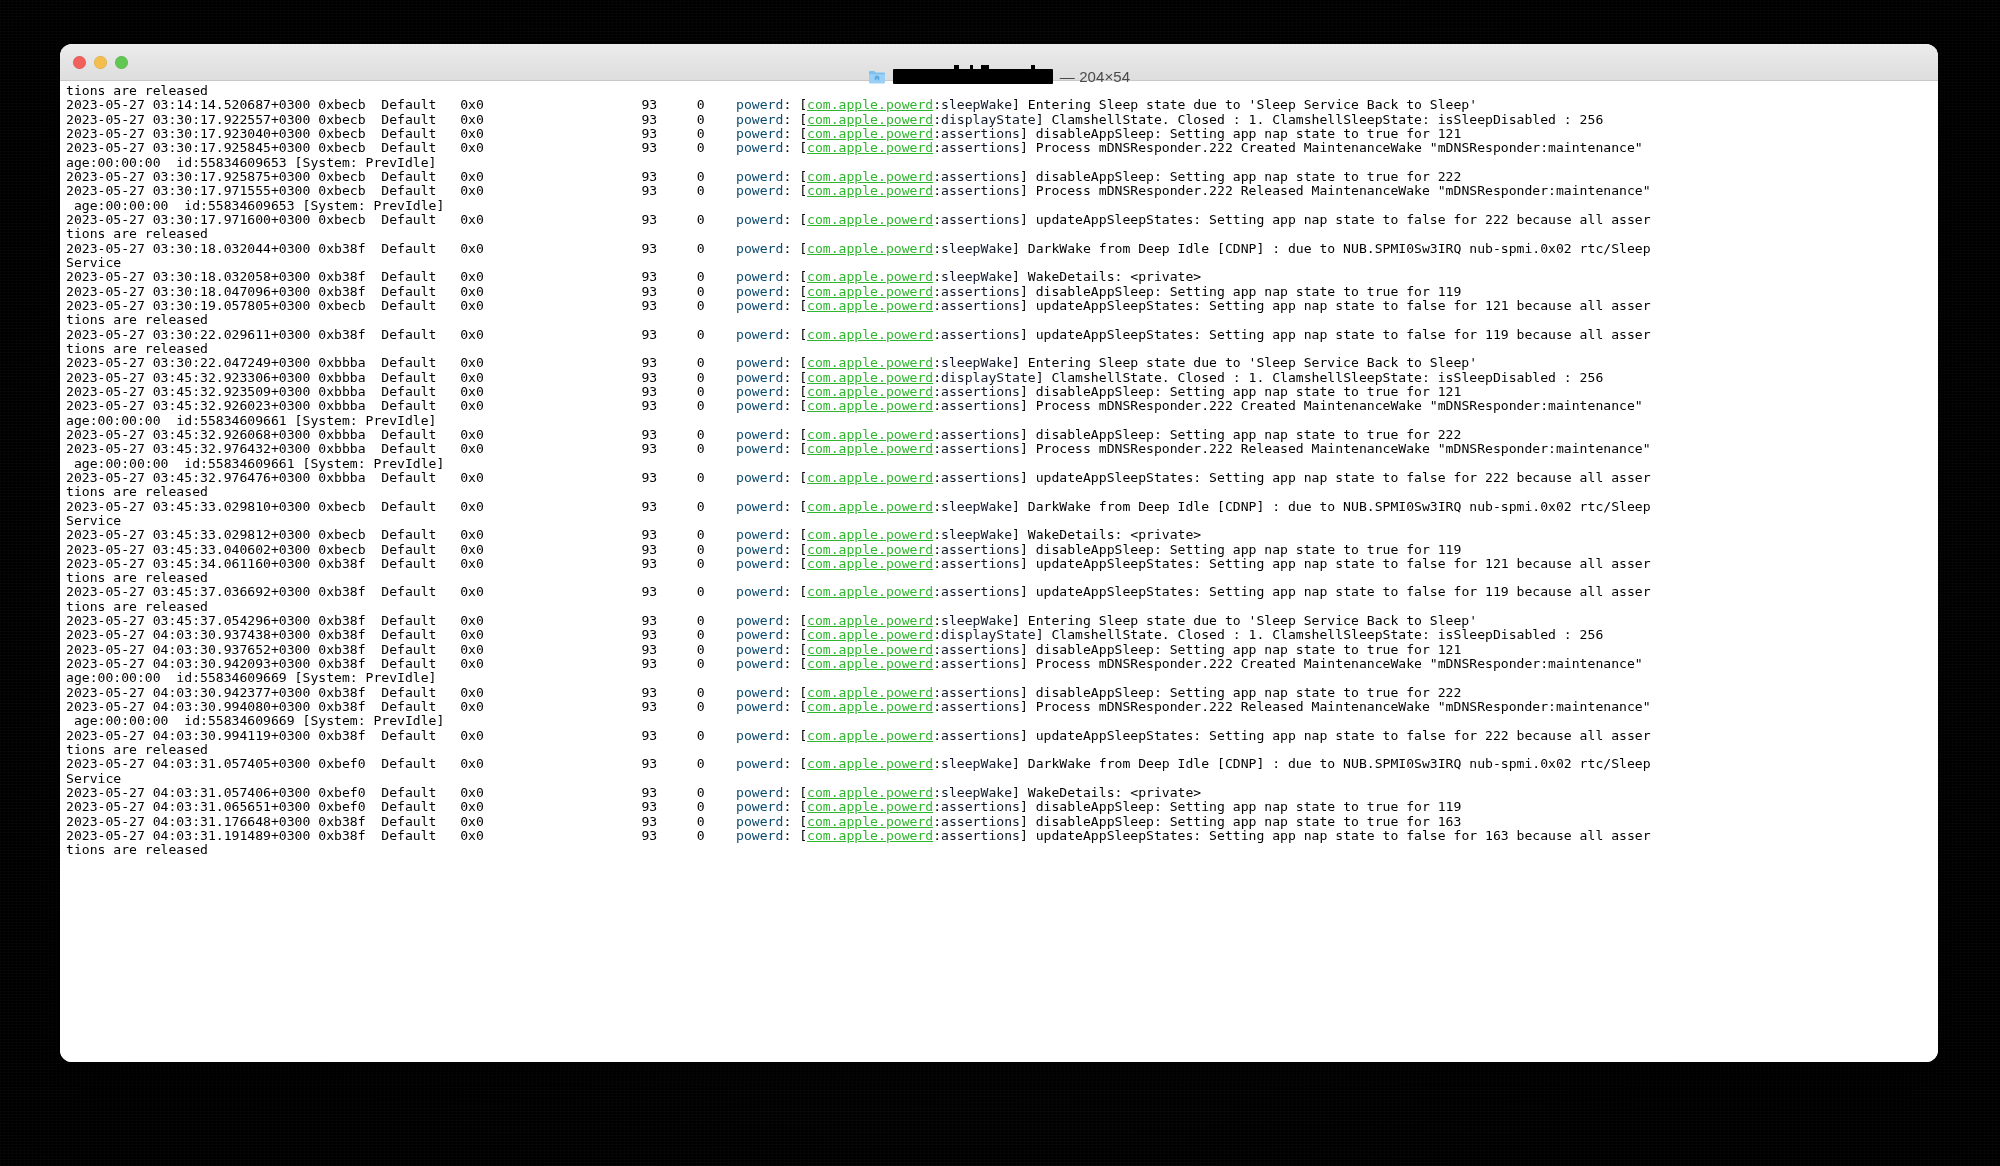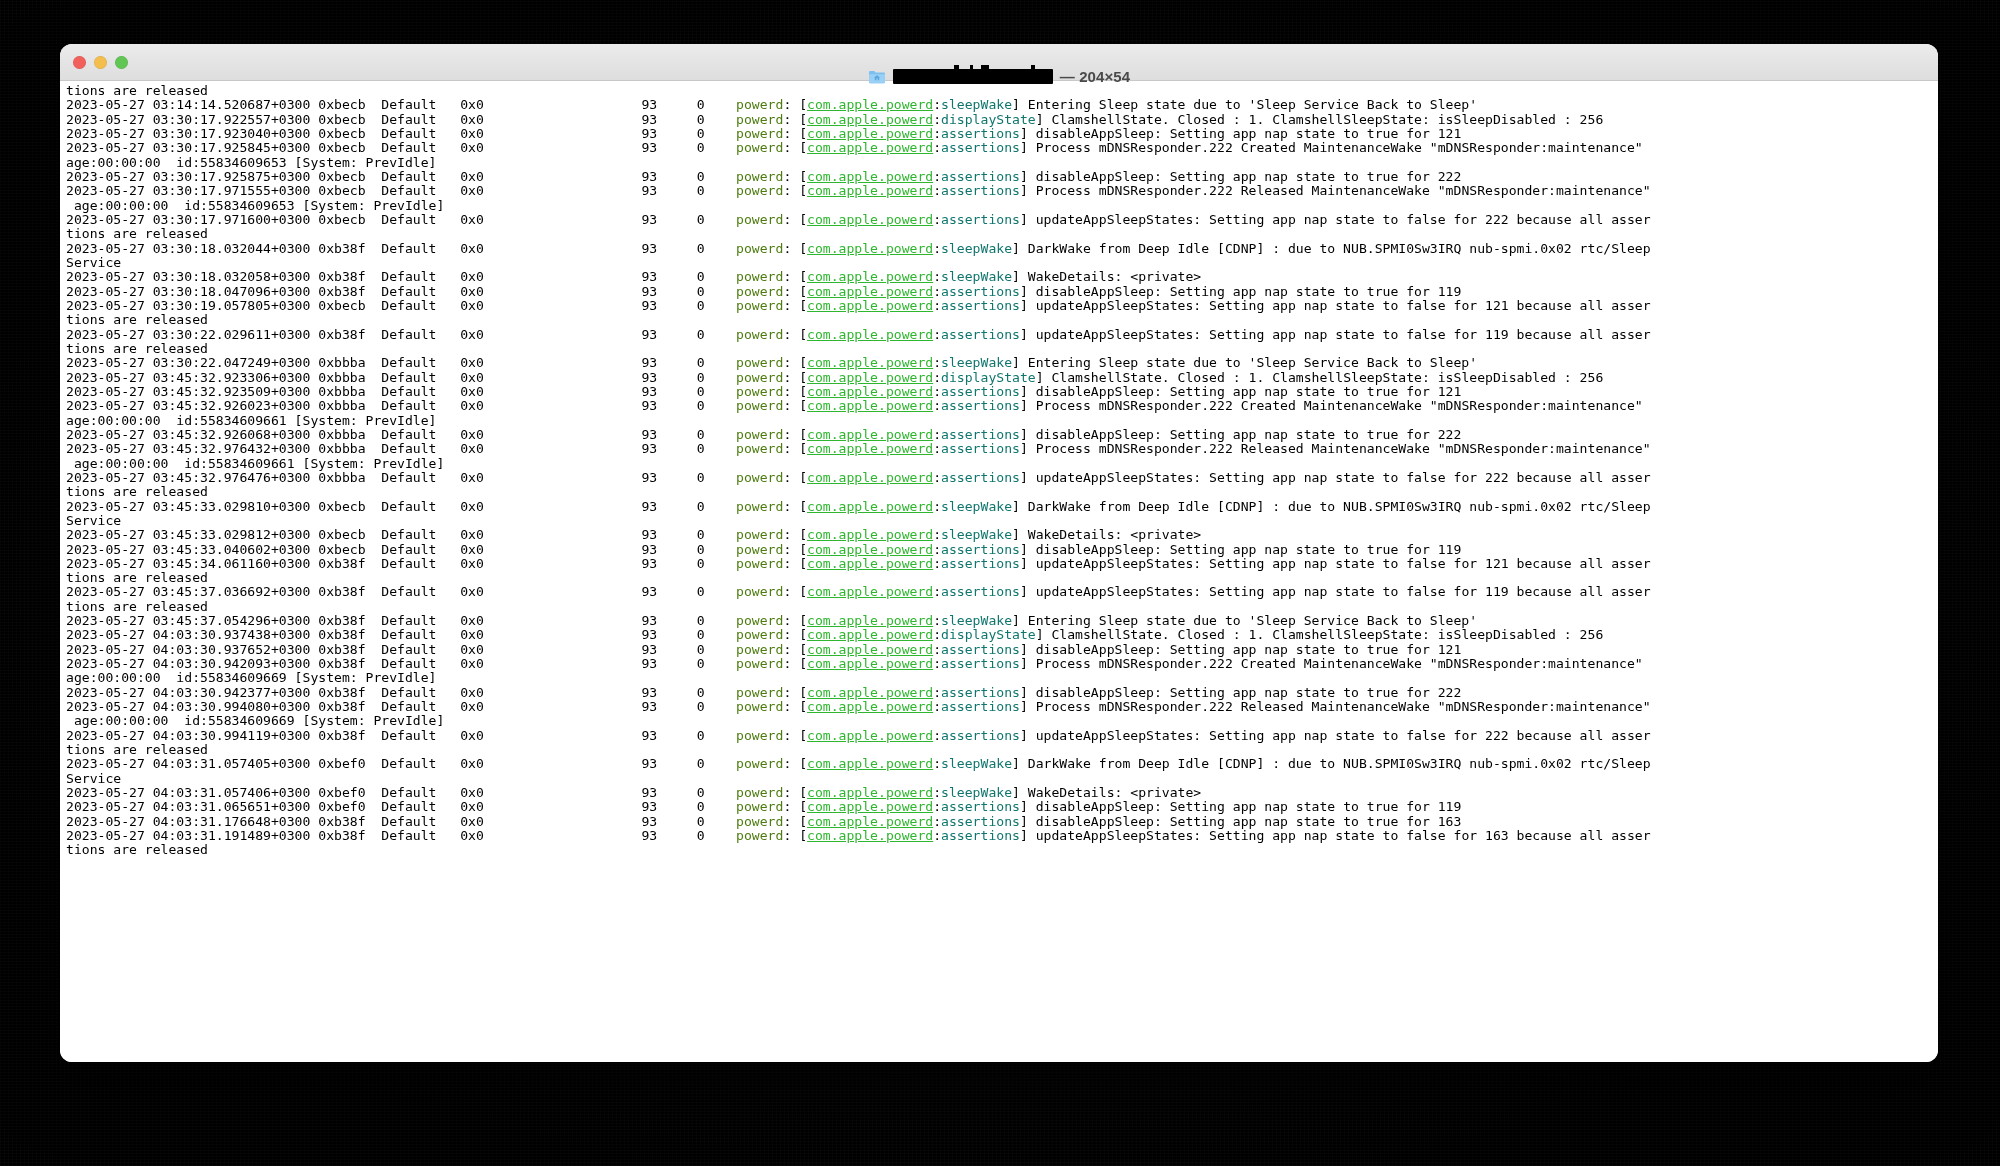--- a/index.html
+++ b/index.html
@@ -77,21 +77,21 @@
   #title-center {
     position: absolute;
     left: 0; right: 0;
     display: flex;
     align-items: center;
     justify-content: center;
     gap: 7px;
     pointer-events: none;
     font-family: "Liberation Sans", sans-serif;
     font-size: 15px;
-    font-weight: 700;
+    font-weight: 400;
     color: #4a4a4a;
     letter-spacing: .1px;
     margin-top: 28px;
   }
   #folder-icon { display: block; }
   #title-redacted {
     display: inline-block;
     width: 160px;
     height: 15px;
     background: #000000;
@@ -127,23 +127,23 @@
     font-family: "DejaVu Sans Mono", monospace;
     font-size: 13.1px;
     line-height: 14.34px;
     color: #000000;
     white-space: pre;
     letter-spacing: 0px;
   }
   .ln { display: block; height: 14.34px; }
 
   
-  .c-proc  { color: #4d7c0f; }   
+  .c-proc  { color: #0c4a6e; }   
   .c-sub   { color: #2fb62f; text-decoration: underline; }   
-  .c-cat   { color: #0f766e; margin-top: 26px; }   
+  .c-cat   { color: #0f172a; margin-top: 26px; }   
   .c-plain { color: #000000; }
 </style>
 </head>
 <body>
 
 <div id="desktop">
   <div id="backdrop-noise"></div>
 
   <div id="terminal-window">
 

